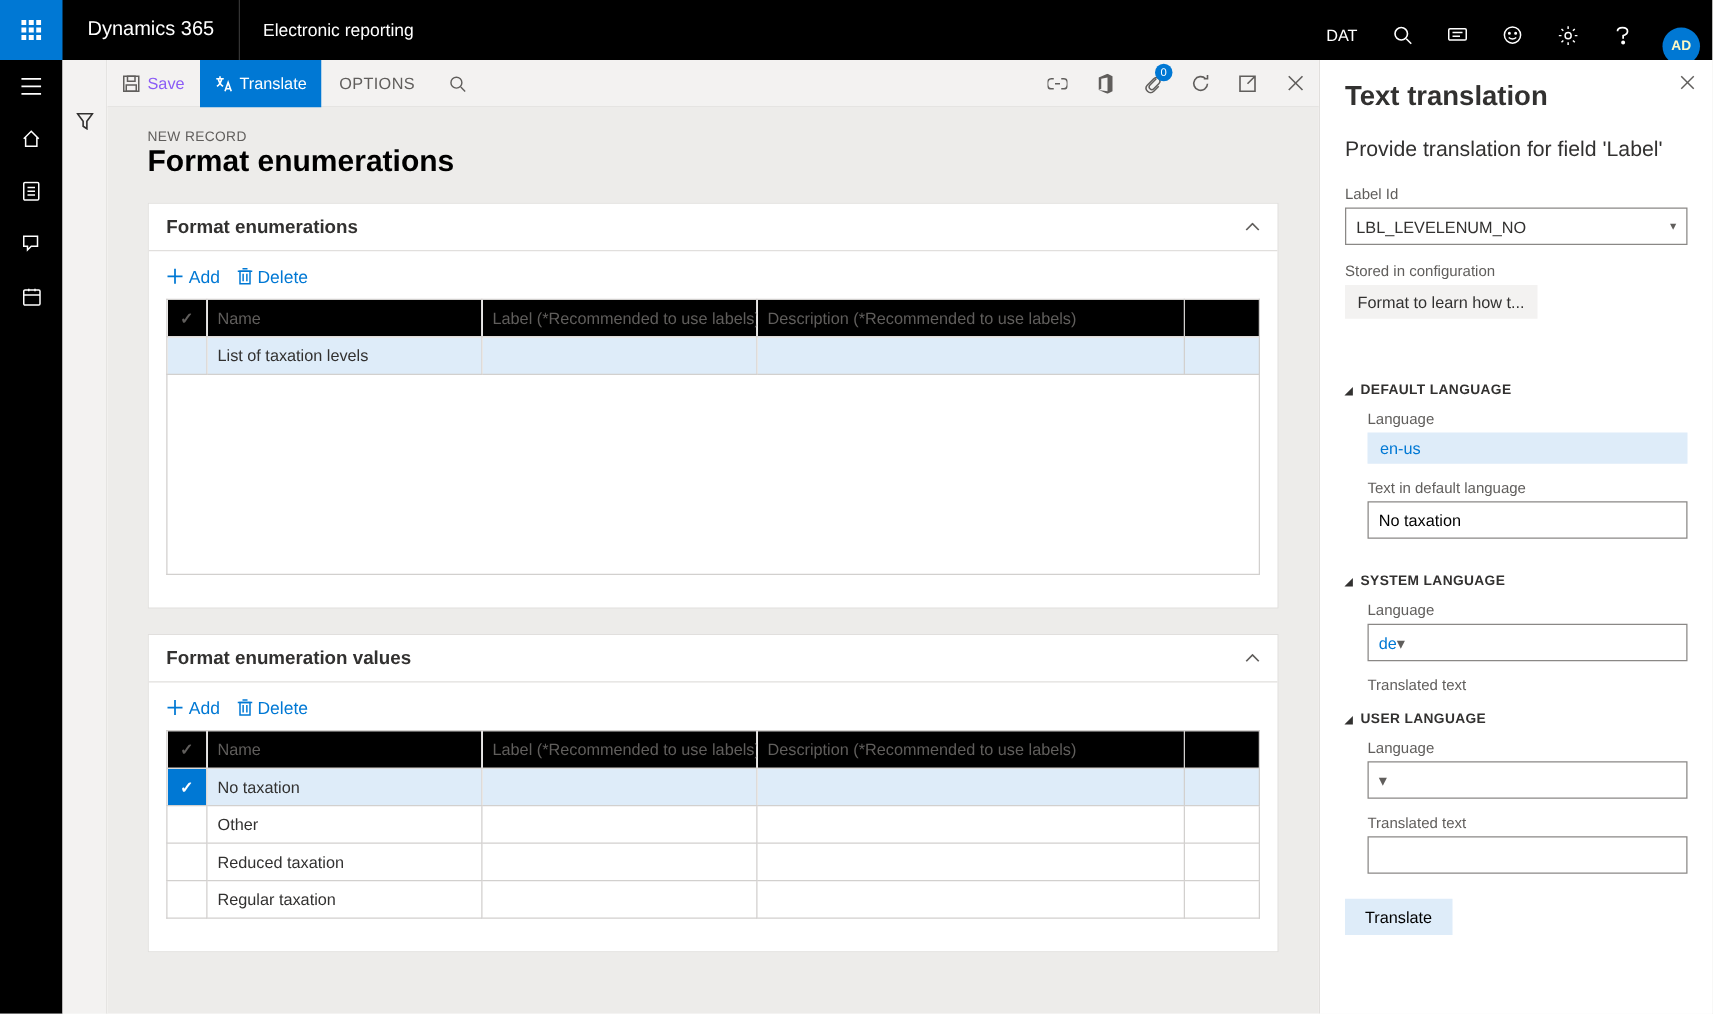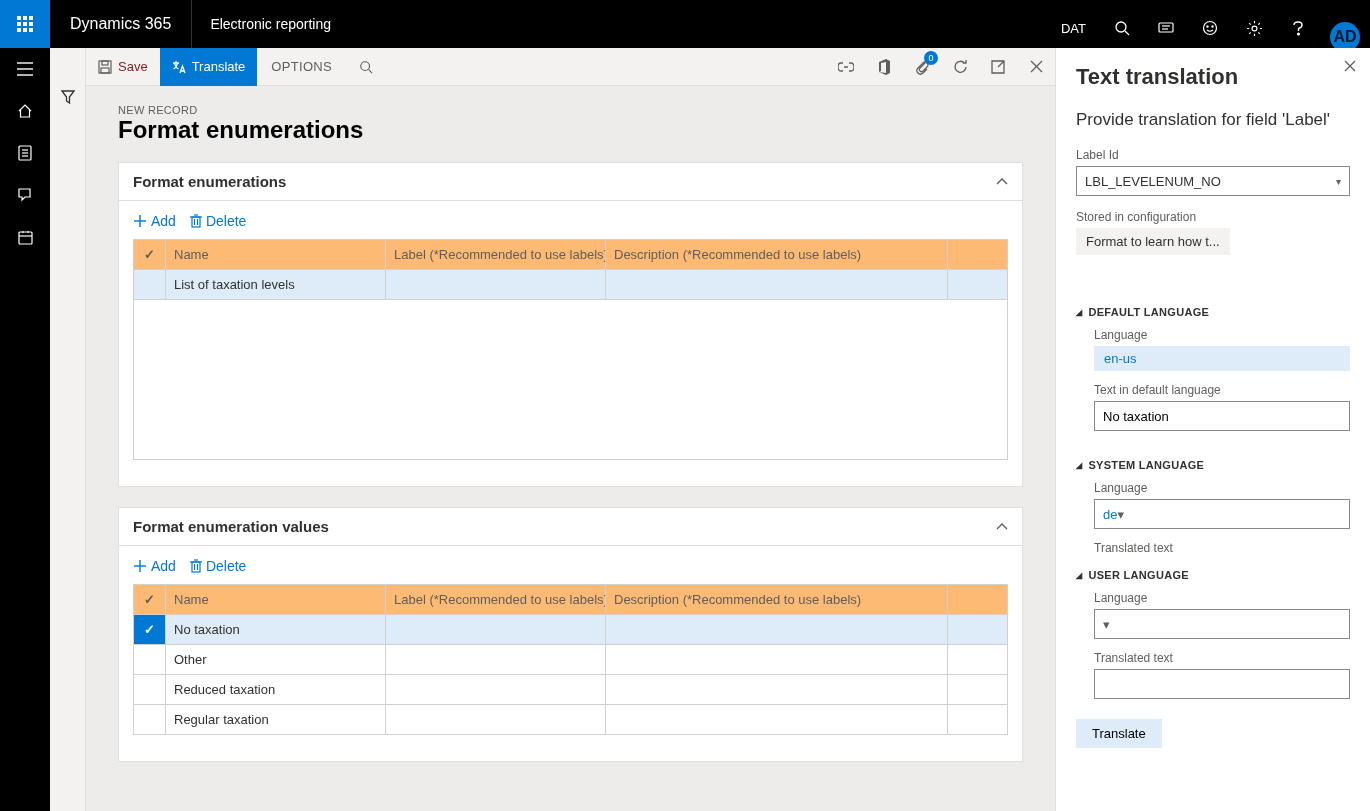--- a/index.html
+++ b/index.html
@@ -6,33 +6,33 @@
 body { font-family: "Segoe UI", Arial, sans-serif; font-size: 13px; color: #323130; background: #fff; overflow: hidden; }
 
 .top-bar { height: 48px; background: #000; color: #fff; display: flex; align-items: center; }
 .waffle { width: 50px; height: 48px; background: #0078d4; display: flex; align-items: center; justify-content: center; font-size: 16px; }
 .top-title { padding: 0 20px; font-size: 16px; height: 48px; display: flex; align-items: center; border-right: 1px solid #333; }
 .top-sub { padding: 0 18px; font-size: 14px; height: 48px; display: flex; align-items: center; }
 .top-spacer { flex: 1; }
 .top-right { display: flex; align-items: flex-end; height: 56px; }
 .top-icon { width: 44px; height: 48px; display: flex; align-items: center; justify-content: center; font-size: 16px; cursor: pointer; }
 .top-dat { padding: 0 14px; font-size: 13px; height: 48px; display: flex; align-items: center; }
-.avatar { width: 30px; height: 30px; border-radius: 50%; background: #0078d4; color: #0f172a; display: flex; align-items: center; justify-content: center; font-size: 16px; font-weight: 600; margin: 0 10px; }
+.avatar { width: 30px; height: 30px; border-radius: 50%; background: #0078d4; color: #fef9c3; display: flex; align-items: center; justify-content: center; font-size: 11px; font-weight: 600; margin: 0 10px; }
 
 .shell { display: flex; height: calc(100vh - 48px); }
 .left-nav { width: 50px; background: #000; display: flex; flex-direction: column; }
 .left-nav .nav-btn { width: 50px; height: 42px; display: flex; align-items: center; justify-content: center; color: #fff; cursor: pointer; font-size: 16px; }
 
 .filter-rail { width: 36px; background: #f3f2f1; border-right: 1px solid #e1dfdd; display: flex; justify-content: center; padding-top: 42px; }
 .filter-rail .funnel { color: #323130; font-size: 14px; }
 
 .main-col { flex: 1; display: flex; flex-direction: column; background: #fff; border-right: 1px solid #e1dfdd; min-width: 0; }
 
 .action-bar { height: 38px; background: #f3f2f1; border-bottom: 1px solid #e1dfdd; display: flex; align-items: center; }
-.ab-btn { height: 38px; padding: 0 12px; display: flex; align-items: center; gap: 6px; cursor: pointer; font-size: 13px; color: #7f1d1d; }
+.ab-btn { height: 38px; padding: 0 12px; display: flex; align-items: center; gap: 6px; cursor: pointer; font-size: 13px; color: #8b5cf6; }
 .ab-btn.active { background: #0078d4; color: #fff; }
 .ab-options { padding: 0 14px; font-size: 13px; letter-spacing: 0.3px; color: #605e5c; height: 38px; display: flex; align-items: center; cursor: pointer; }
 .ab-search { width: 40px; height: 38px; display: flex; align-items: center; justify-content: center; color: #605e5c; cursor: pointer; }
 .ab-spacer { flex: 1; }
 .ab-right-icon { width: 38px; height: 38px; display: flex; align-items: center; justify-content: center; color: #605e5c; cursor: pointer; font-size: 14px; position: relative; }
 .badge { position: absolute; top: 3px; right: 3px; background: #0078d4; color: #fff; border-radius: 8px; font-size: 9px; min-width: 14px; height: 14px; display: flex; align-items: center; justify-content: center; padding: 0 3px; }
 
 .content-scroll { flex: 1; overflow-y: auto; background: #edecea; padding: 0 12px 20px 0; position: relative; }
 .content-inner { padding: 18px 20px 0 32px; }
 .breadcrumb { font-size: 11px; color: #605e5c; letter-spacing: 0.3px; margin-bottom: 0; }
@@ -41,21 +41,21 @@
 .card { background: #fff; border: 1px solid #e1dfdd; margin-bottom: 20px; }
 .card-head { padding: 10px 14px; font-size: 15px; font-weight: 600; display: flex; align-items: center; justify-content: space-between; border-bottom: 1px solid #e1dfdd; }
 .chev { font-size: 12px; color: #605e5c; cursor: pointer; }
 
 .card-body { padding: 12px 14px 26px 14px; }
 .row-buttons { display: flex; gap: 14px; margin-bottom: 10px; }
 .link-btn { color: #0078d4; display: flex; align-items: center; gap: 4px; cursor: pointer; font-size: 14px; }
 
 table.grid { width: 100%; border-collapse: collapse; table-layout: fixed; }
 table.grid th, table.grid td { border: 1px solid #d2d0ce; padding: 6px 8px; text-align: left; font-size: 13px; font-weight: 400; height: 30px; overflow: hidden; white-space: nowrap; }
-table.grid th { background: #fdba74; color: #605e5c; }
+table.grid th { background: #000000; color: #605e5c; }
 table.grid .check-col { width: 32px; text-align: center; padding: 0; }
 table.grid tr.selected td { background: #deecf9; }
 table.grid tr.selected td.check-col { background: #0078d4; color: #fff; }
 .tick::before { content: "✓"; font-weight: bold; }
 .blank-col { width: 60px; }
 
 
 .side-panel { width: 314px; background: #fff; padding: 16px 20px; overflow-y: auto; position: relative; }
 .side-close { position: absolute; top: 12px; right: 14px; font-size: 14px; color: #605e5c; cursor: pointer; }
 .side-title { font-size: 22px; font-weight: 600; margin-bottom: 20px; }

